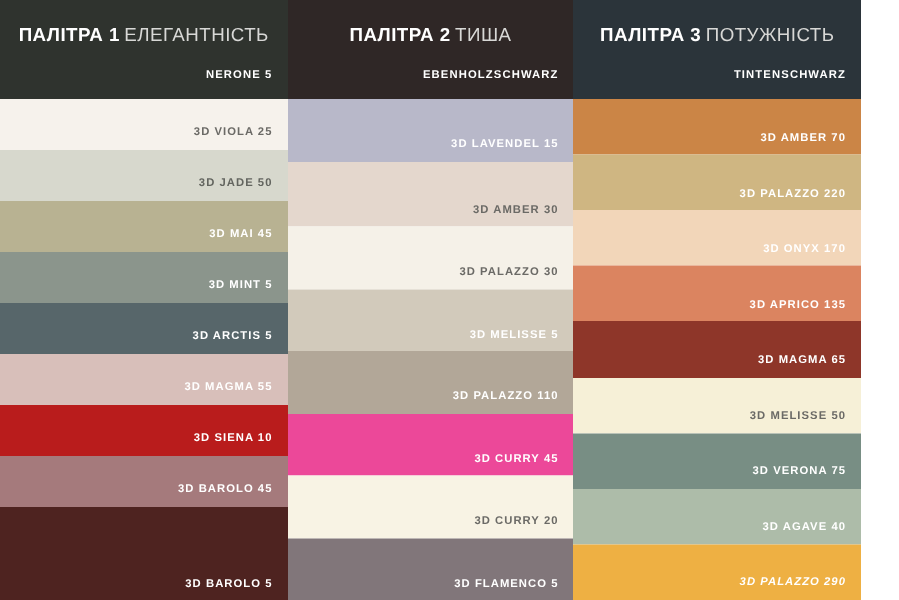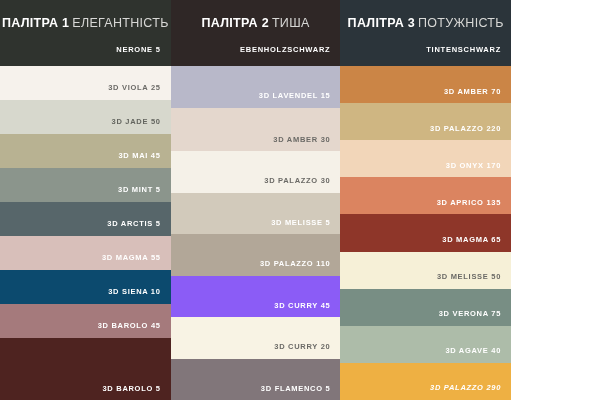--- a/index.html
+++ b/index.html
@@ -5,21 +5,21 @@
   html, body {
     margin: 0;
     padding: 0;
     background: #ffffff;
   }
   body {
     font-family: "Liberation Sans", sans-serif;
     -webkit-font-smoothing: antialiased;
   }
   #palette-board {
-    width: 511px;
+    width: 574px;
     height: 400px;
     display: flex;
     overflow: hidden;
     position: relative;
   }
   .palette-column {
     height: 400px;
     display: flex;
     flex-direction: column;
   }
@@ -104,21 +104,21 @@
       </div>
     <div class="swatch" style="background: rgb(139, 149, 140);">
         <span class="swatch-label" style="color: rgb(255, 255, 255);">3D MINT 5</span>
       </div>
     <div class="swatch" style="background: rgb(87, 102, 106);">
         <span class="swatch-label" style="color: rgb(255, 255, 255);">3D ARCTIS 5</span>
       </div>
     <div class="swatch" style="background: rgb(216, 191, 186);">
         <span class="swatch-label" style="color: rgb(255, 255, 255);">3D MAGMA 55</span>
       </div>
-    <div class="swatch" style="background: #0c4a6e;">
+    <div class="swatch" style="background: #b91c1c;">
         <span class="swatch-label" style="color: rgb(255, 255, 255);">3D SIENA 10</span>
       </div>
     <div class="swatch" style="background: rgb(165, 122, 124);">
         <span class="swatch-label" style="color: rgb(255, 255, 255);">3D BAROLO 45</span>
       </div>
     <div class="swatch" style="background: rgb(78, 35, 32);">
         <span class="swatch-label" style="color: rgb(255, 255, 255); margin-top: 47px;">3D BAROLO 5</span>
       </div>
   </div>
 
@@ -137,21 +137,21 @@
       </div>
     <div class="swatch" style="background: rgb(245, 241, 232);">
         <span class="swatch-label" style="color: rgb(107, 106, 102);">3D PALAZZO 30</span>
       </div>
     <div class="swatch" style="background: rgb(210, 202, 187);">
         <span class="swatch-label" style="color: rgb(255, 255, 255);">3D MELISSE 5</span>
       </div>
     <div class="swatch" style="background: rgb(178, 167, 152);">
         <span class="swatch-label" style="color: rgb(255, 255, 255);">3D PALAZZO 110</span>
       </div>
-    <div class="swatch" style="background: #8b5cf6;">
+    <div class="swatch" style="background: #ec4899;">
         <span class="swatch-label" style="color: rgb(255, 255, 255);">3D CURRY 45</span>
       </div>
     <div class="swatch" style="background: rgb(248, 243, 228);">
         <span class="swatch-label" style="color: rgb(107, 106, 102);">3D CURRY 20</span>
       </div>
     <div class="swatch" style="background: rgb(129, 118, 122);">
         <span class="swatch-label" style="color: rgb(255, 255, 255);">3D FLAMENCO 5</span>
       </div>
   </div>
 

